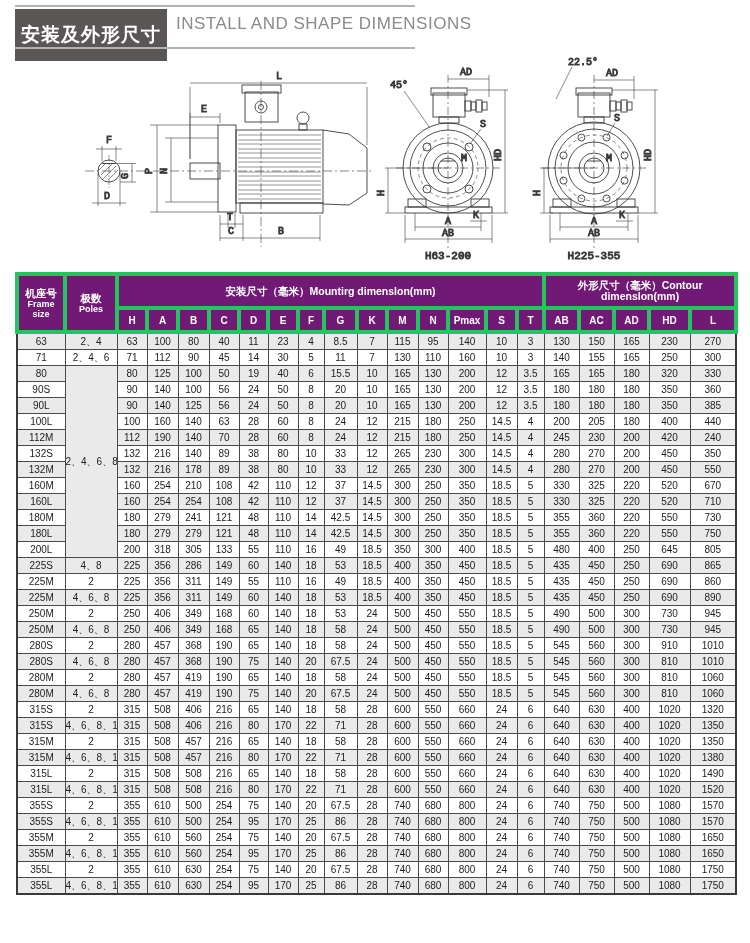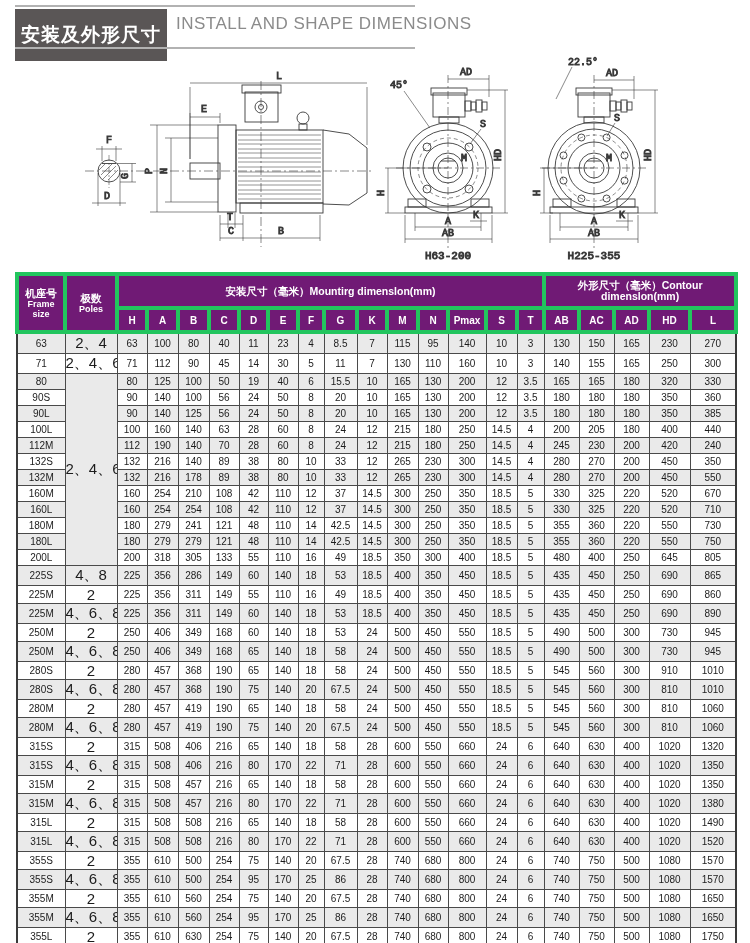--- a/index.html
+++ b/index.html
@@ -23,21 +23,21 @@
             table-layout:fixed;border:2px solid #3a3a3a;}
   table.dim th{background:#701a75;color:#fff;border:4px solid #22c55e;font-weight:bold;
                padding:0;font-size:10.5px;line-height:11px;}
   table.dim thead tr.grp th{height:30px;}
   table.dim thead tr.sub th{height:20px;font-size:10px;}
   table.dim th .en{font-weight:bold;font-size:9px;line-height:10px;}
   table.dim td{border:1px solid #4a4a4a;text-align:center;font-size:10px;height:15px;
                padding:0;white-space:nowrap;overflow:hidden;}
   table.dim tr.alt td{background:#eaeaea;}
   table.dim td.poles-merged{background:#fff;font-size:9px;}
-  table.dim td[data-name="poles-cell"]{font-size:15px;margin-top:48px;}
+  table.dim td[data-name="poles-cell"]{font-size:10px;margin-top:48px;}
   
   .notes{position:absolute;left:18px;top:860px;font-size:12px;line-height:20px;color:#222;}
   .notes .indent{margin-left:26px;}
 </style>
 </head>
 <body>
 
 <div class="page" data-name="catalog-page">
 
   <div class="hdr-line top" data-name="header-rule-top"></div>

